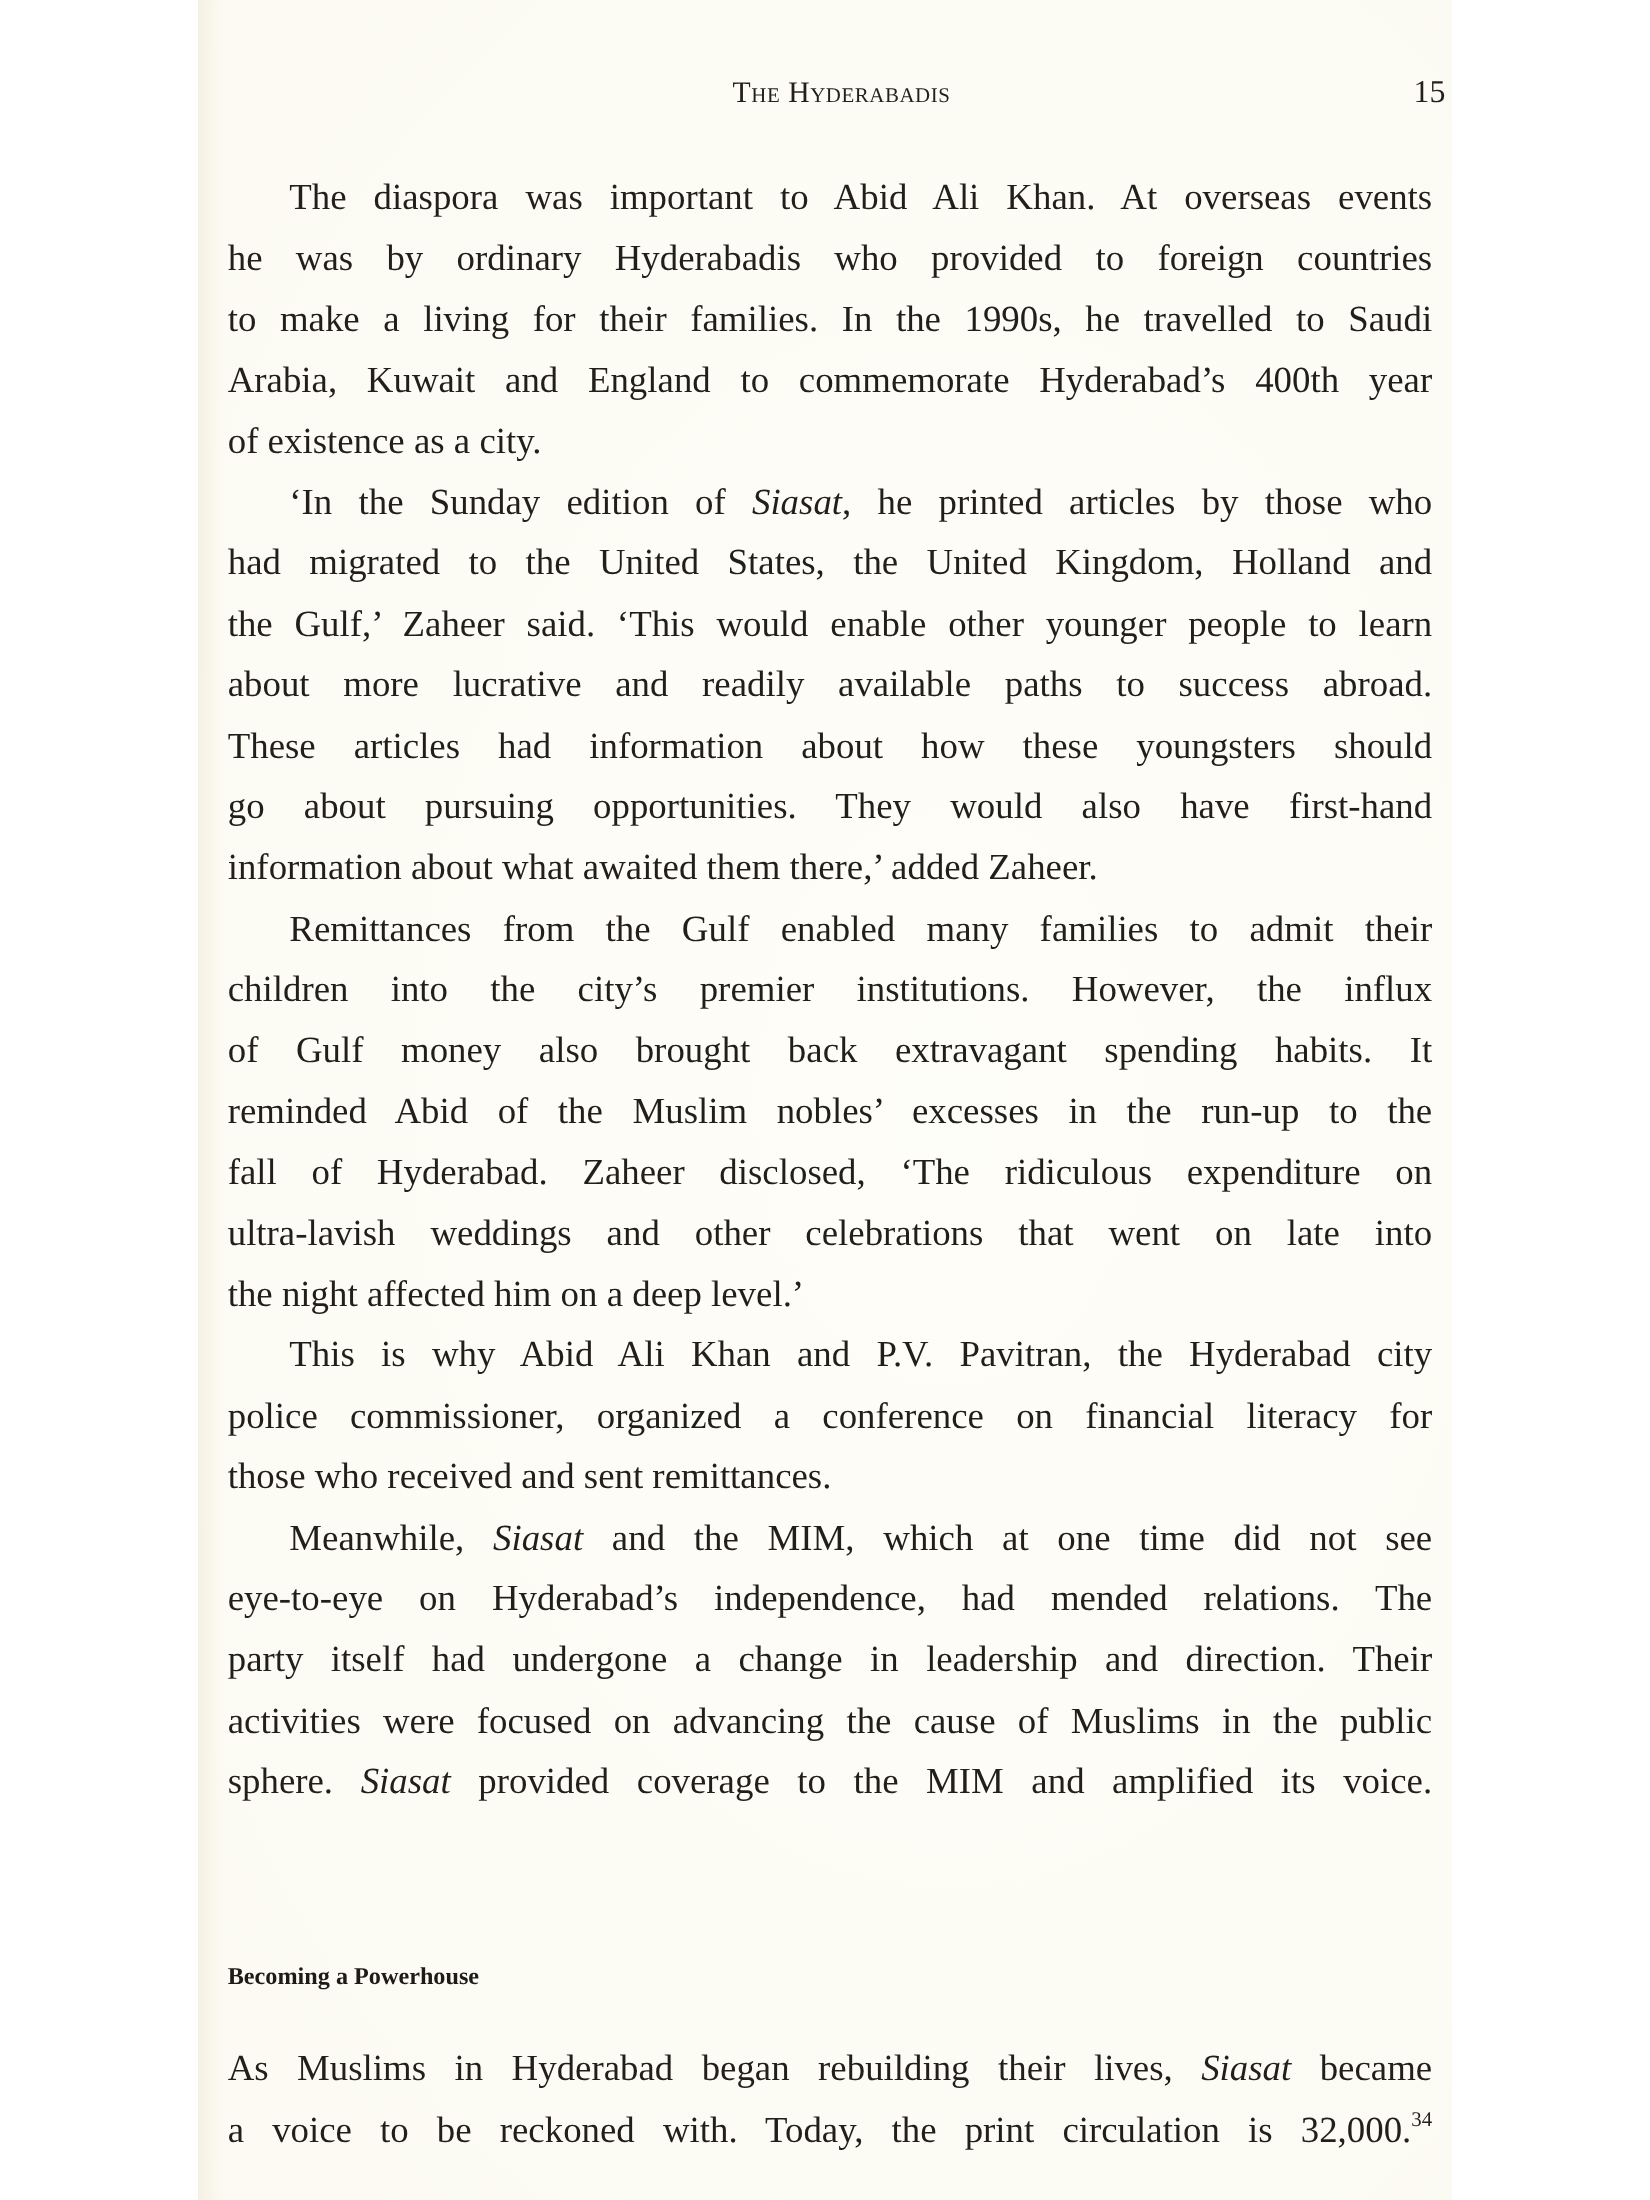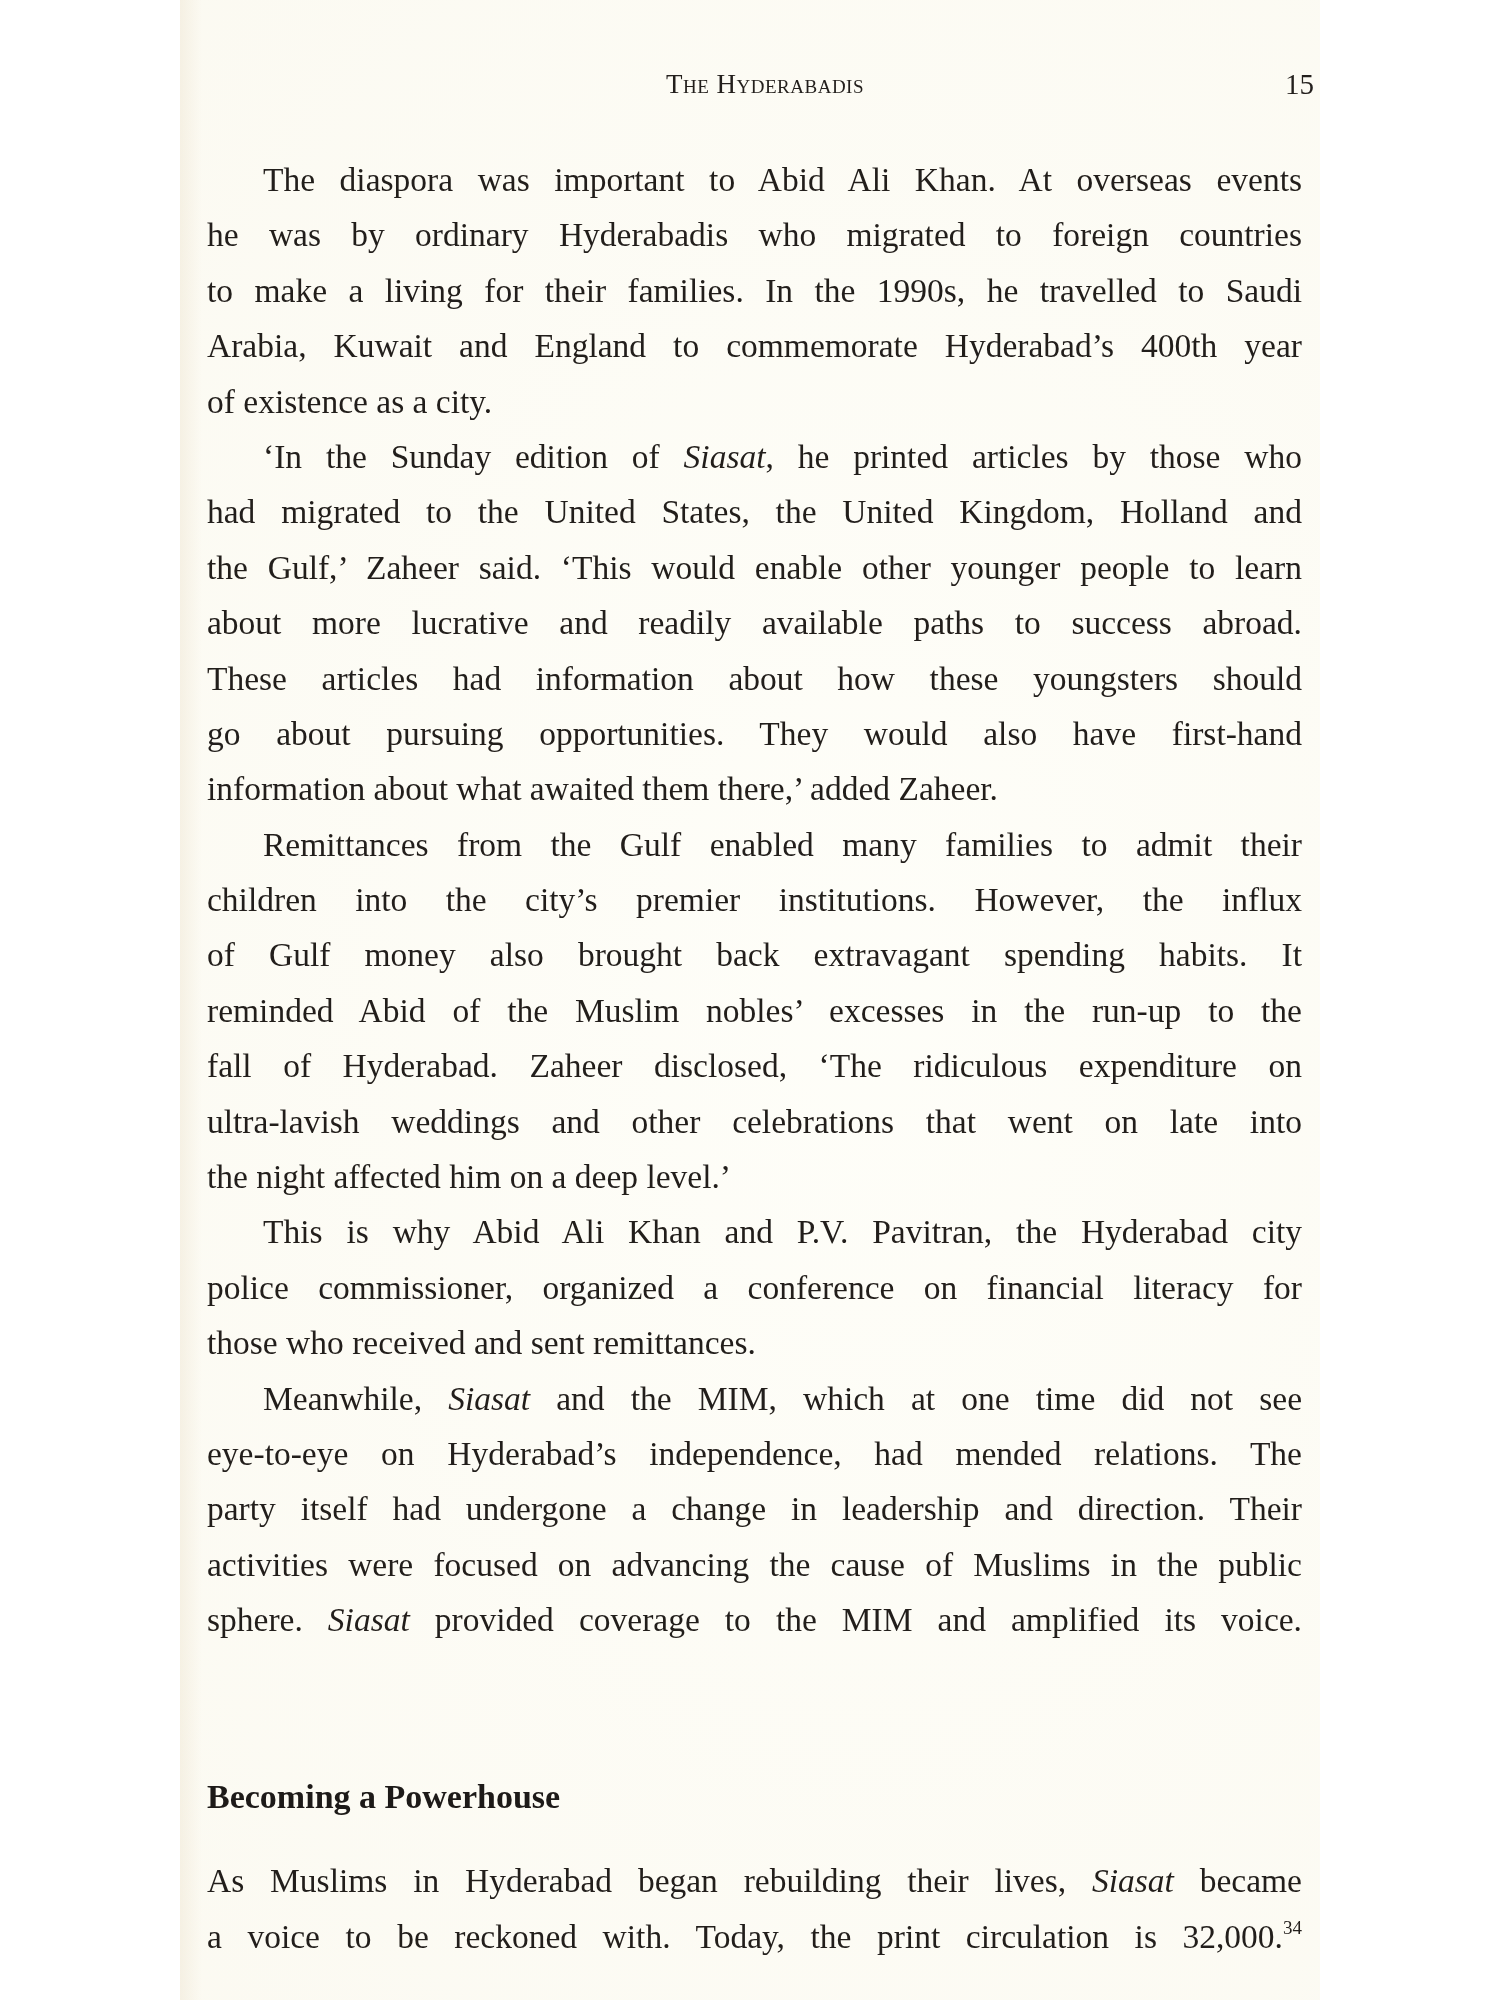--- a/index.html
+++ b/index.html
@@ -71,21 +71,21 @@
   .line.indent {
     padding-left: 56px;
   }
   em { font-style: italic; }
   .heading {
     position: absolute;
     left: 27px;
     top: 1772px;
     font-family: "Liberation Serif", "DejaVu Serif", serif;
     font-weight: bold;
-    font-size: 34px;
+    font-size: 22px;
     line-height: 50px;
     color: #1d1a18;
   }
   .after-heading {
     position: absolute;
     left: 27px;
     top: 1853px;
     width: 1095px;
     font-family: "Liberation Serif", "DejaVu Serif", serif;
     font-size: 33.5px;
@@ -106,21 +106,21 @@
 
   <div class="running-head">
     <div class="running-title">The Hyderabadis</div>
     <div class="folio">15</div>
   </div>
 
   <div class="body-text">
 
     <div class="paragraph">
       <span class="line indent">The diaspora was important to Abid Ali Khan. At overseas events</span>
-      <span class="line">he was by ordinary Hyderabadis who migrated to foreign countries</span>
+      <span class="line">he was by ordinary Hyderabadis who provided to foreign countries</span>
       <span class="line">to make a living for their families. In the 1990s, he travelled to Saudi</span>
       <span class="line">Arabia, Kuwait and England to commemorate Hyderabad’s 400th year</span>
       <span class="line last">of existence as a city.</span>
     </div>
 
     <div class="paragraph">
       <span class="line indent"><span>‘In the Sunday edition of </span><em>Siasat</em><span>, he printed articles by those who</span></span>
       <span class="line">had migrated to the United States, the United Kingdom, Holland and</span>
       <span class="line">the Gulf,’ Zaheer said. ‘This would enable other younger people to learn</span>
       <span class="line">about more lucrative and readily available paths to success abroad.</span>

